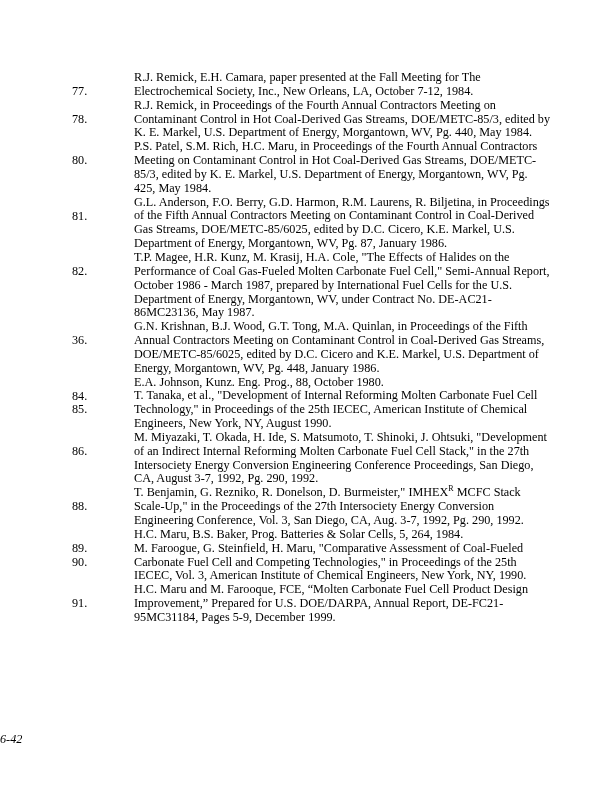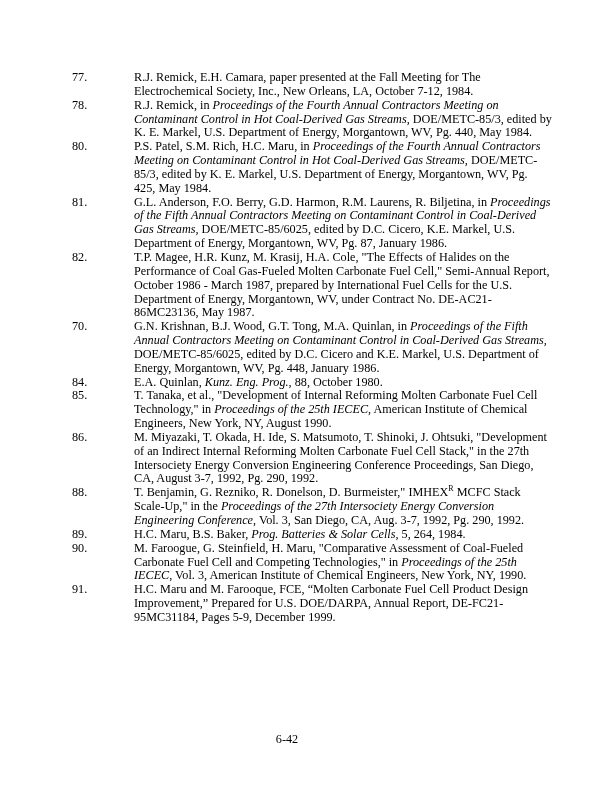--- a/index.html
+++ b/index.html
@@ -4,25 +4,25 @@
   <style>
     html, body { margin: 0; padding: 0; background: #ffffff; }
     body { width: 612px; height: 792px; position: relative; overflow: hidden; }
     .page {
       position: absolute; left: 0; top: 0; width: 612px; height: 792px;
       font-family: "Liberation Serif", serif; color: #000; font-size: 12.2px;
       line-height: 13.85px;
     }
     .refs { position: absolute; left: 72px; top: 71px; width: 480px; margin: 0; padding: 0; list-style: none; }
     .ref { position: relative; padding-left: 18px; margin: 0; }
-    .ref .num { position: absolute; left: 0; top: 0; }
+    .ref .num { position: absolute; left: 0; top: 14px; }
     .ref .body { display: block; margin-left: 44px; }
-    .it { font-style: italic; }
+    .it { }
     sup { font-size: 8px; line-height: 0; vertical-align: super; }
-    .footer { position: absolute; top: 733px; left: 0; width: 574px; text-align: center; font-size: 12.2px; }
+    .footer { position: absolute; top: 733px; left: 0; width: 574px; text-align: left; font-size: 12.2px; font-style: italic; }
   </style>
 </head>
 <body>
 
 <div class="page">
   <ol class="refs" id="refs">
       <li class="ref">
         <span class="num">77.</span>
         <span class="body"><span>R.J. Remick, E.H. Camara, paper presented at the Fall Meeting for The Electrochemical Society, Inc., New Orleans, LA, October 7-12, 1984.</span></span>
       </li>
@@ -36,26 +36,26 @@
       </li>
       <li class="ref">
         <span class="num">81.</span>
         <span class="body"><span>G.L. Anderson, F.O. Berry, G.D. Harmon, R.M. Laurens, R. Biljetina, in </span><span class="it">Proceedings of the Fifth Annual Contractors Meeting on Contaminant Control in Coal-Derived Gas Streams,</span><span> DOE/METC-85/6025, edited by D.C. Cicero, K.E. Markel, U.S. Department of Energy, Morgantown, WV, Pg. 87, January 1986.</span></span>
       </li>
       <li class="ref">
         <span class="num">82.</span>
         <span class="body"><span>T.P. Magee, H.R. Kunz, M. Krasij, H.A. Cole, "The Effects of Halides on the Performance of Coal Gas-Fueled Molten Carbonate Fuel Cell," Semi-Annual Report, October 1986 - March 1987, prepared by International Fuel Cells for the U.S. Department of Energy, Morgantown, WV, under Contract No. DE-AC21-86MC23136, May 1987.</span></span>
       </li>
       <li class="ref">
-        <span class="num">70.</span>
+        <span class="num">36.</span>
         <span class="body"><span>G.N. Krishnan, B.J. Wood, G.T. Tong, M.A. Quinlan, in </span><span class="it">Proceedings of the Fifth Annual Contractors Meeting on Contaminant Control in Coal-Derived Gas Streams,</span><span> DOE/METC-85/6025, edited by D.C. Cicero and K.E. Markel, U.S. Department of Energy, Morgantown, WV, Pg. 448, January 1986.</span></span>
       </li>
       <li class="ref">
         <span class="num">84.</span>
-        <span class="body"><span>E.A. Quinlan, </span><span class="it">Kunz. Eng. Prog.,</span><span> 88, October 1980.</span></span>
+        <span class="body"><span>E.A. Johnson, </span><span class="it">Kunz. Eng. Prog.,</span><span> 88, October 1980.</span></span>
       </li>
       <li class="ref">
         <span class="num">85.</span>
         <span class="body"><span>T. Tanaka, et al., "Development of Internal Reforming Molten Carbonate Fuel Cell Technology," in </span><span class="it">Proceedings of the 25th IECEC</span><span>, American Institute of Chemical Engineers, New York, NY, August 1990.</span></span>
       </li>
       <li class="ref">
         <span class="num">86.</span>
         <span class="body"><span>M. Miyazaki, T. Okada, H. Ide, S. Matsumoto, T. Shinoki, J. Ohtsuki, "Development of an Indirect Internal Reforming Molten Carbonate Fuel Cell Stack," in the 27th Intersociety Energy Conversion Engineering Conference Proceedings, San Diego, CA, August 3-7, 1992, Pg. 290, 1992.</span></span>
       </li>
       <li class="ref">

